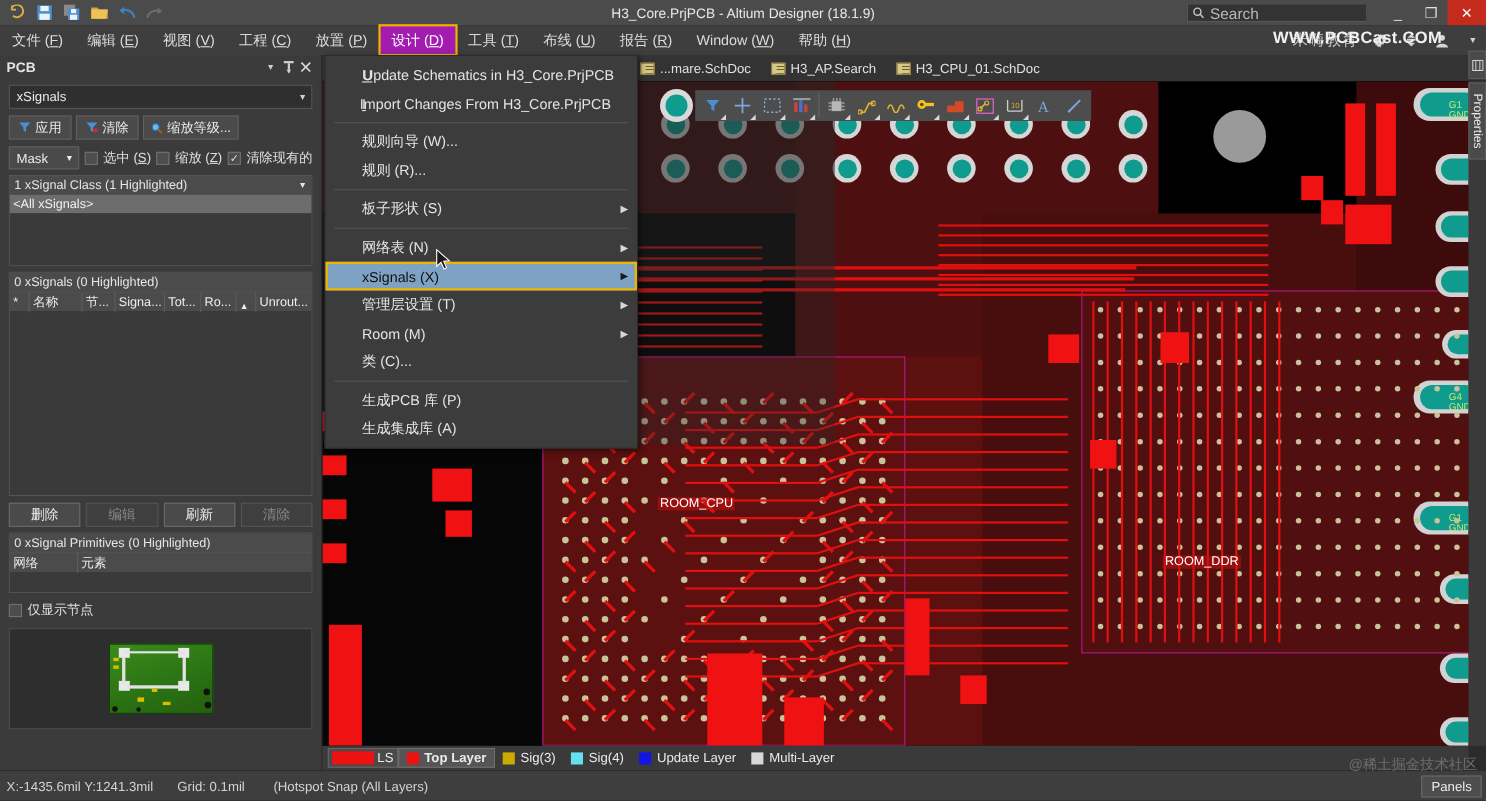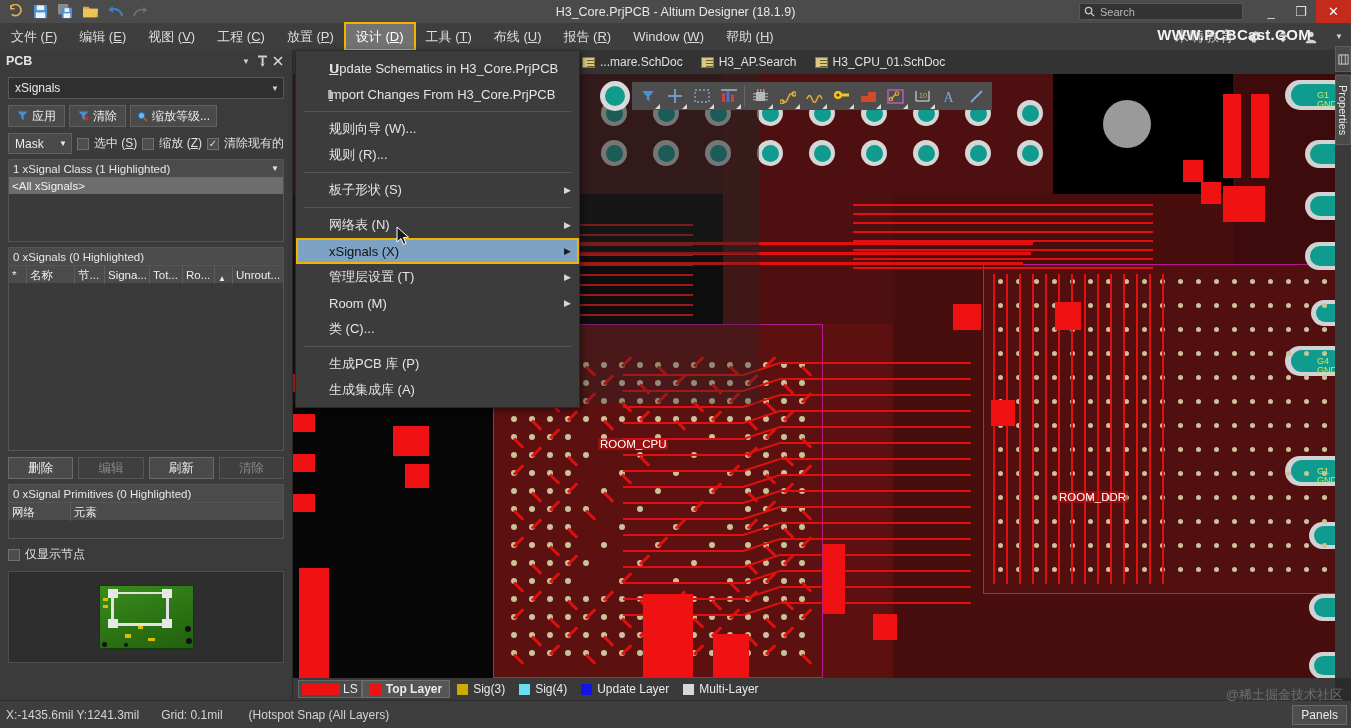--- a/index.html
+++ b/index.html
@@ -26,38 +26,38 @@
     position:absolute; left:0; top:0; width:1351px; height:23px;
     display:flex; align-items:center; justify-content:center;
     font-size: 12.5px; color: #e8e8e8; pointer-events:none;
   }
   .search-box {
     position:absolute; right: 108px; top: 3px; width: 164px; height: 17px;
     background: #333; border: 1px solid #565656;
     display:flex; align-items:center; padding-left: 4px; gap:5px;
     z-index: 5;
   }
-  .search-box .stxt { font-size:11px; color:#b8b8b8; }
+  .search-box .stxt { font-size:14px; color:#b8b8b8; }
   .wbtns { position:absolute; right:0; top:0; height:23px; display:flex; z-index:5; }
   .wbtn { width:30px; height:23px; display:flex; align-items:center; justify-content:center;
           font-size:13px; color:#e0e0e0; }
   .wbtn.close { background:#c42b1c; width:35px; color:#fff; }
 
   
   .menubar {
     position:absolute; left:0; top:23px; width:1351px; height:27px;
     background: #3e3e3e;
     display:flex; align-items:center;
   }
   .menu-item {
     padding: 0 11px; height:27px; line-height:27px;
     font-size:13px; color:#dcdcdc; white-space:nowrap;
   }
   .menu-item.active {
-    background: #737373; color:#ffffff;
+    background: #a21caf; color:#ffffff;
     outline: 2px solid #f0b400; outline-offset: -1px; text-align: center;
   }
   .menu-item u { text-decoration: underline; }
   .menu-right {
     position:absolute; right: 4px; top:0; height:27px;
     display:flex; align-items:center; gap:12px;
   }
   .brand-cn { font-size:14px; color:#c9c9c9; letter-spacing:1px; }
   .mr-ico { width:16px; height:16px; display:flex; align-items:center; justify-content:center; color:#d5d5d5; }
   .brand-url {
@@ -233,21 +233,21 @@
   .ring i { border-radius:50%; background:#0f9b8e; display:block; }
   .oval { position:absolute; border-radius:16px; background:#d2d2d2;
           display:flex; align-items:center; justify-content:center; }
   .oval i { border-radius:14px; background:#0f9b8e; display:block; }
   .oval span { position:absolute; font-size:9px; color:#c9e66b; line-height:9px;
                text-align:center; font-family:"Liberation Sans",sans-serif; }
   .trace { position:absolute; background:#e01010; }
   .pad { position:absolute; background:#f01212; }
   .via { position:absolute; border-radius:50%; background:#c9c39a; }
   .roomlbl { position:absolute; font-size:11.5px; color:#ffffff; background:rgba(200,16,16,.55);
-             padding:0 2px; white-space:nowrap; }
+             padding:0 2px; white-space:nowrap;margin-top:14px; }
   .grey-circle { position:absolute; border-radius:50%; background:#9a9a9a; }
   .roomrect { position:absolute; border:1px solid #b5198a; }
 </style>
 </head>
 <body>
 
 <div id="app">
 
   <div class="titlebar">
     <div class="tb-icons">

